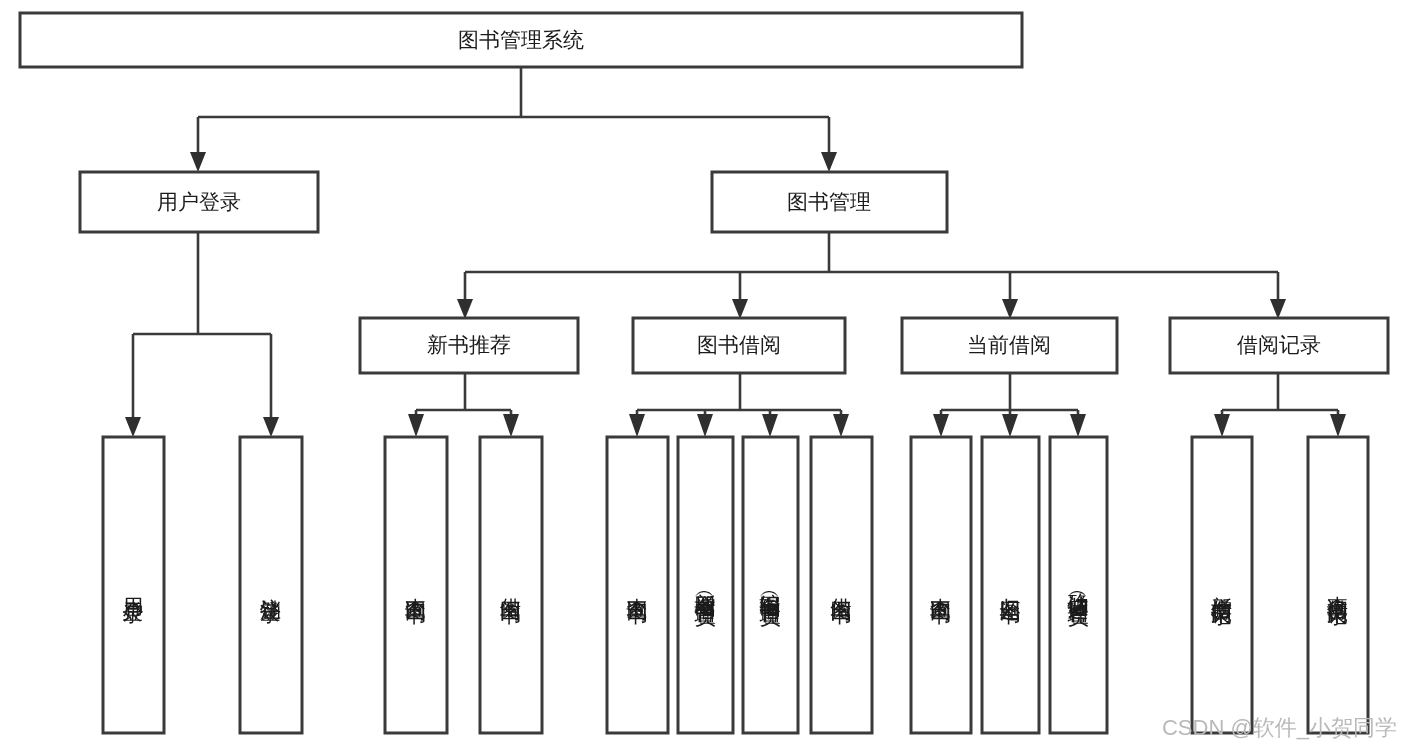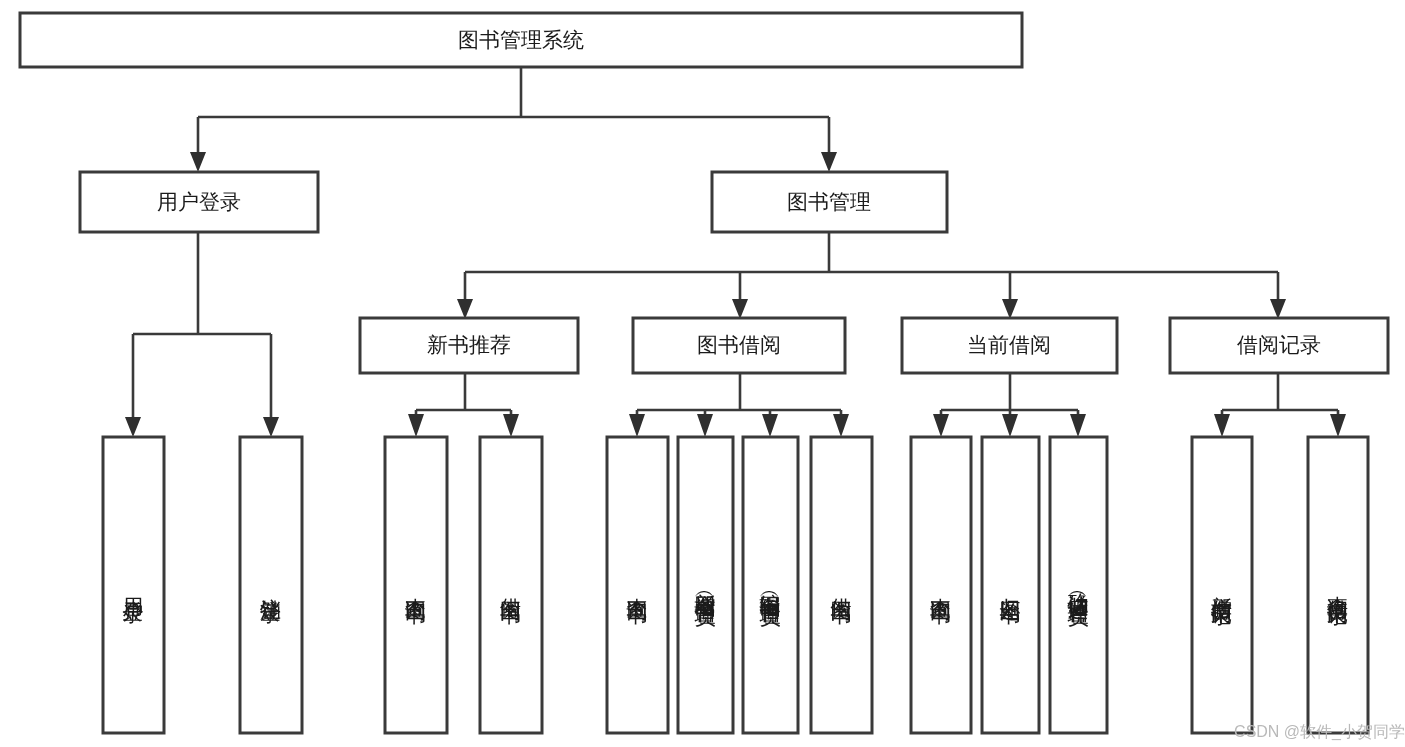--- a/index.html
+++ b/index.html
@@ -59,24 +59,24 @@
     line-height: 1;
     display: flex;
     align-items: center;
     justify-content: center;
     white-space: nowrap;
     pointer-events: none;
     user-select: none;
   }
   .watermark {
     position: absolute;
-    right: 0;
+    right: 8px;
     bottom: 4px;
     font-family: "Liberation Sans", "DejaVu Sans", sans-serif;
-    font-size: 16px;
+    font-size: 22px;
     color: #b9b9b9;
     white-space: nowrap;
     user-select: none;
   }
 </style>
 </head>
 <body>
 
 <div id="diagram-root">
 

